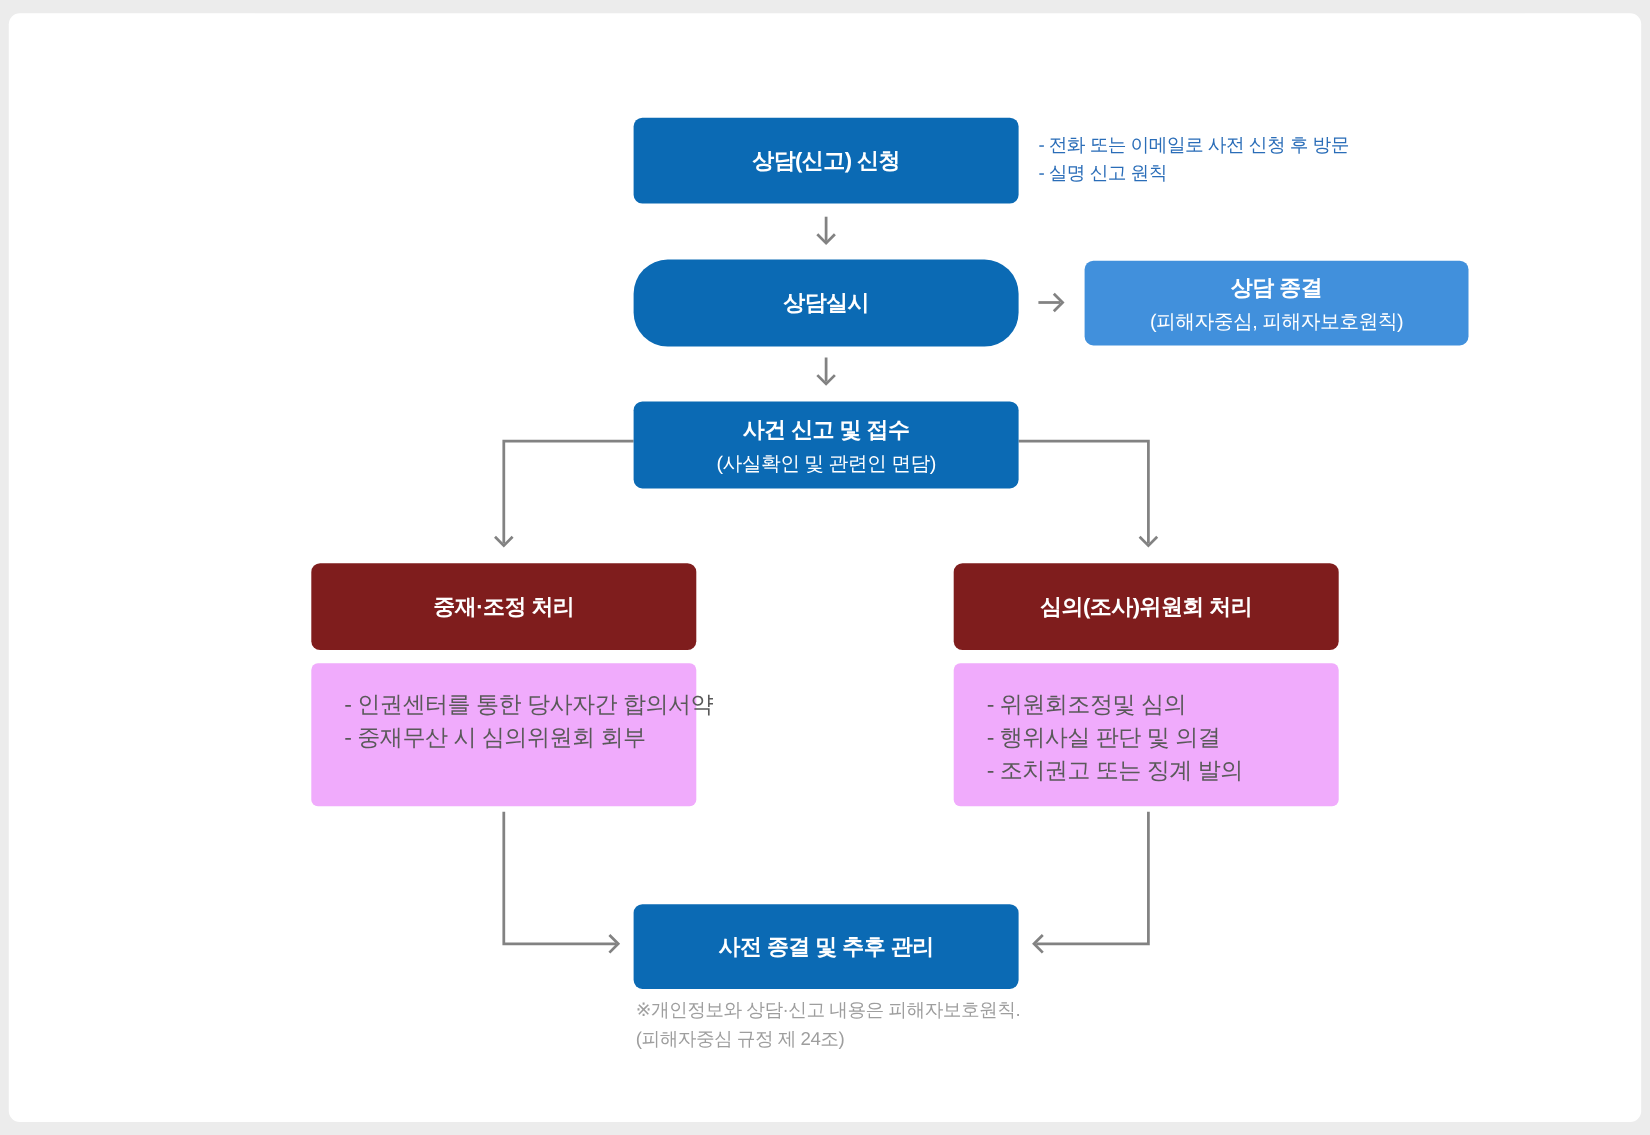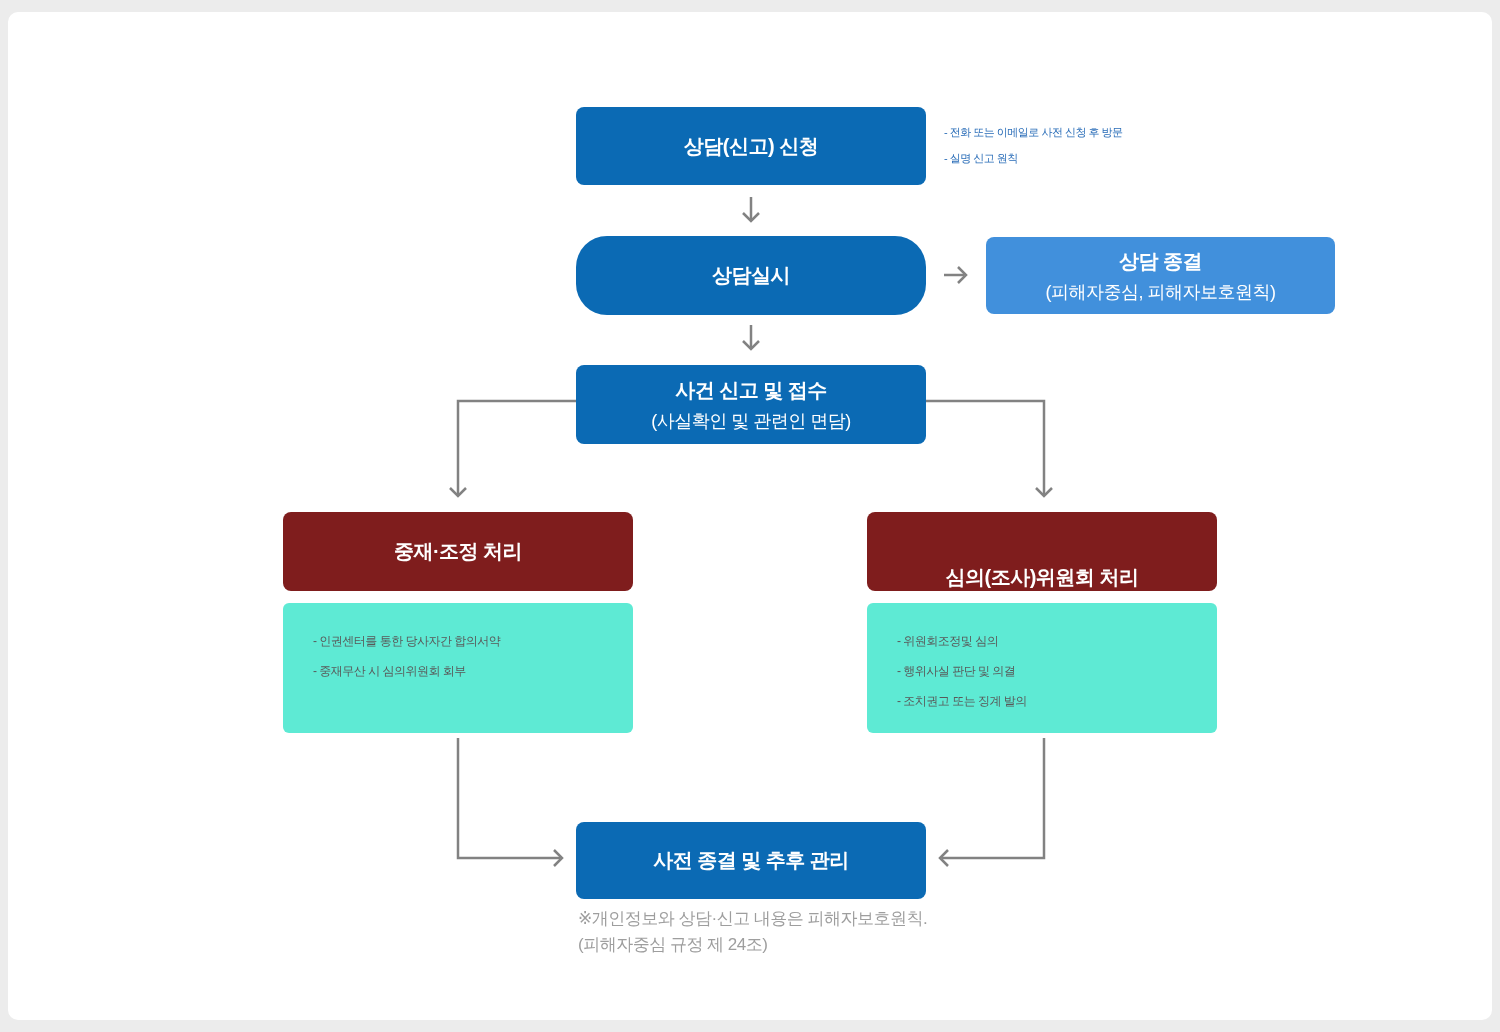--- a/index.html
+++ b/index.html
@@ -37,34 +37,34 @@
     box-sizing:border-box;
   }
   .blue  { background:#0b6ab4; }
   .lblue { background:#4190dc; }
   .teal  { background:#7f1d1d; }
   .box-title { font-size:20px; font-weight:700; letter-spacing:-0.5px; }
   .box-sub   { font-size:18px; font-weight:400; margin-top:5px; letter-spacing:-0.5px; }
   .side-notes {
     position:absolute;
     left:944px; top:119px;
-    font-size:11px; line-height:26px;
+    font-size:17px; line-height:26px;
     color:#2a6db8;
     letter-spacing:-0.5px;
     white-space:nowrap;
   }
   .gray-panel {
     position:absolute;
     width:350px; height:130px;
-    background:#5eead4;
+    background:#f0abfc;
     border-radius:6px;
     box-sizing:border-box;
     padding:23px 20px 0 30px;
     color:#595959;
-    font-size:12px;
+    font-size:21px;
     letter-spacing:-0.5px;
   }
   .gray-panel .item { line-height:30px; white-space:nowrap; }
   .footnote {
     position:absolute;
     left:578px; top:906px;
     font-size:17px; line-height:26px;
     color:#9e9e9e;
     letter-spacing:-0.5px;
     white-space:nowrap;
@@ -137,21 +137,21 @@
   </div>
 
   <div class="flow-box teal" style="left:283px; top:512px; width:350px; height:79px;">
     <div class="box-title">중재·조정 처리</div>
   </div>
   <div class="gray-panel" style="left:283px; top:603px;">
     <div class="item">- 인권센터를 통한 당사자간 합의서약</div>
     <div class="item">- 중재무산 시 심의위원회 회부</div>
   </div>
 
-  <div class="flow-box teal" style="left:867px; top:512px; width:350px; height:79px;justify-content:flex-end;">
+  <div class="flow-box teal" style="left:867px; top:512px; width:350px; height:79px;">
     <div class="box-title">심의(조사)위원회 처리</div>
   </div>
   <div class="gray-panel" style="left:867px; top:603px;">
     <div class="item">- 위원회조정및 심의</div>
     <div class="item">- 행위사실 판단 및 의결</div>
     <div class="item">- 조치권고 또는 징계 발의</div>
   </div>
 
   <div class="flow-box blue" style="left:576px; top:822px; width:350px; height:77px;">
     <div class="box-title">사전 종결 및 추후 관리</div>

